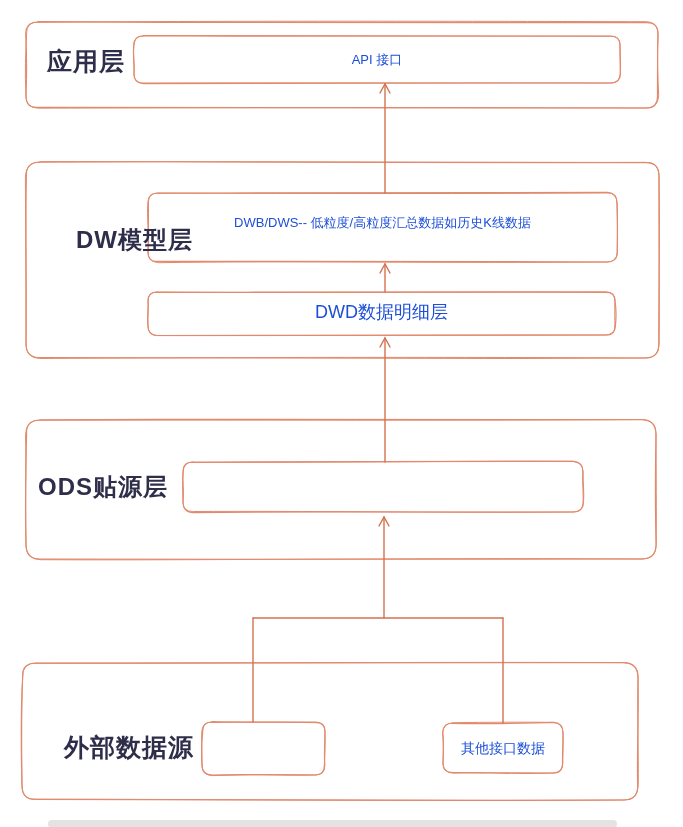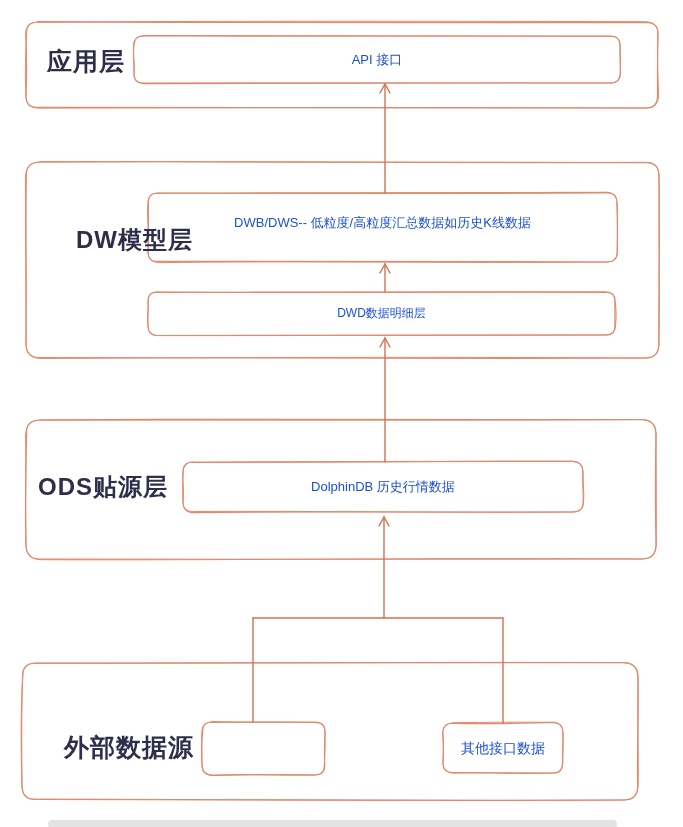--- a/index.html
+++ b/index.html
@@ -115,21 +115,20 @@
 
   <div class="layer-label" style="left:47px;top:49px;font-size:25px;">应用层</div>
   <div class="layer-label" style="left:28px;top:228px;padding-left:48px;">DW模型层</div>
   <div class="layer-label" style="left:38px;top:475px;">ODS贴源层</div>
   <div class="layer-label" style="left:64px;top:735px;font-size:25px;">外部数据源</div>
 
   <div class="node-text" style="left:134px;top:36px;width:486px;height:47px;">API 接口</div>
 
   <div class="node-text" style="left:148px;top:193px;width:469px;height:60px;">DWB/DWS-- 低粒度/高粒度汇总数据如历史K线数据</div>
 
-  <div class="node-text" style="left:148px;top:292px;width:467px;height:42px;font-size:12px;">DWD数据明细层</div>
+  <div class="node-text" style="left:148px;top:292px;width:467px;height:42px;font-size:18px;">DWD数据明细层</div>
 
-  <div class="node-text" style="left:183px;top:462px;width:400px;height:50px;">DolphinDB 历史行情数据</div>
 
 
   <div class="node-text small" style="left:443px;top:723px;width:120px;height:50px;">其他接口数据</div>
 
   <div class="bottom-bar"></div>
 </div>
 
 </body></html>

